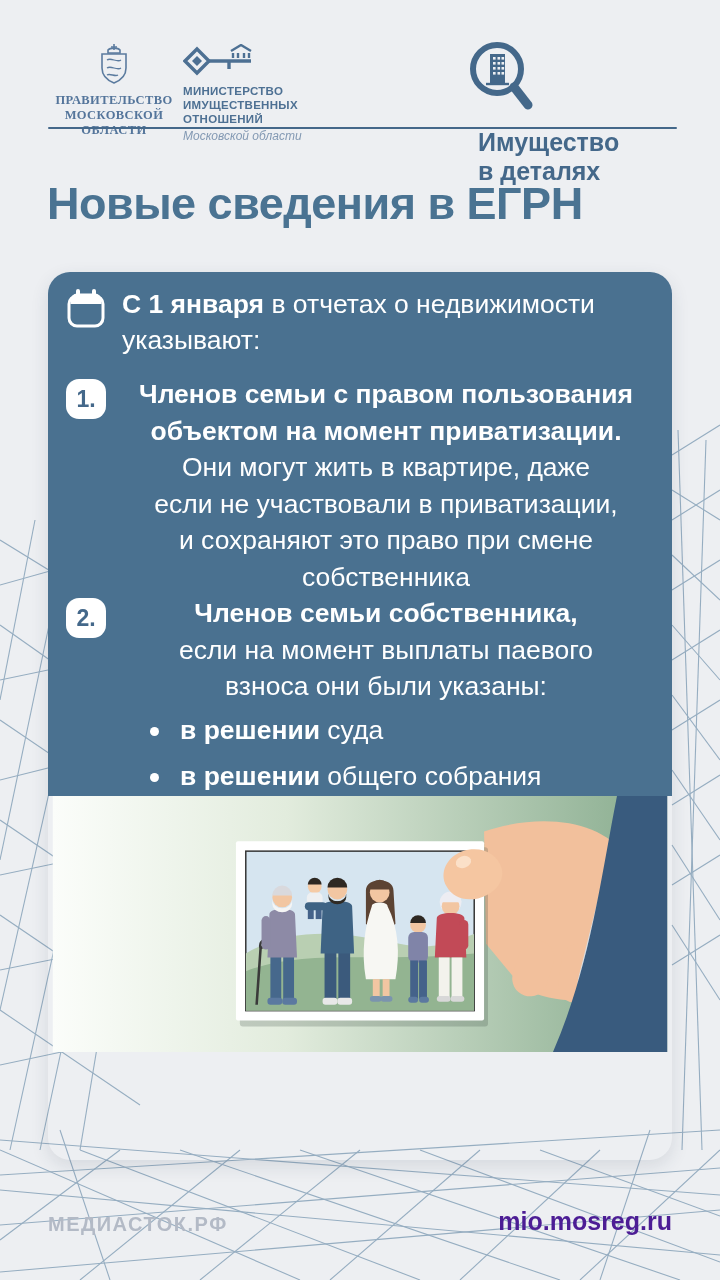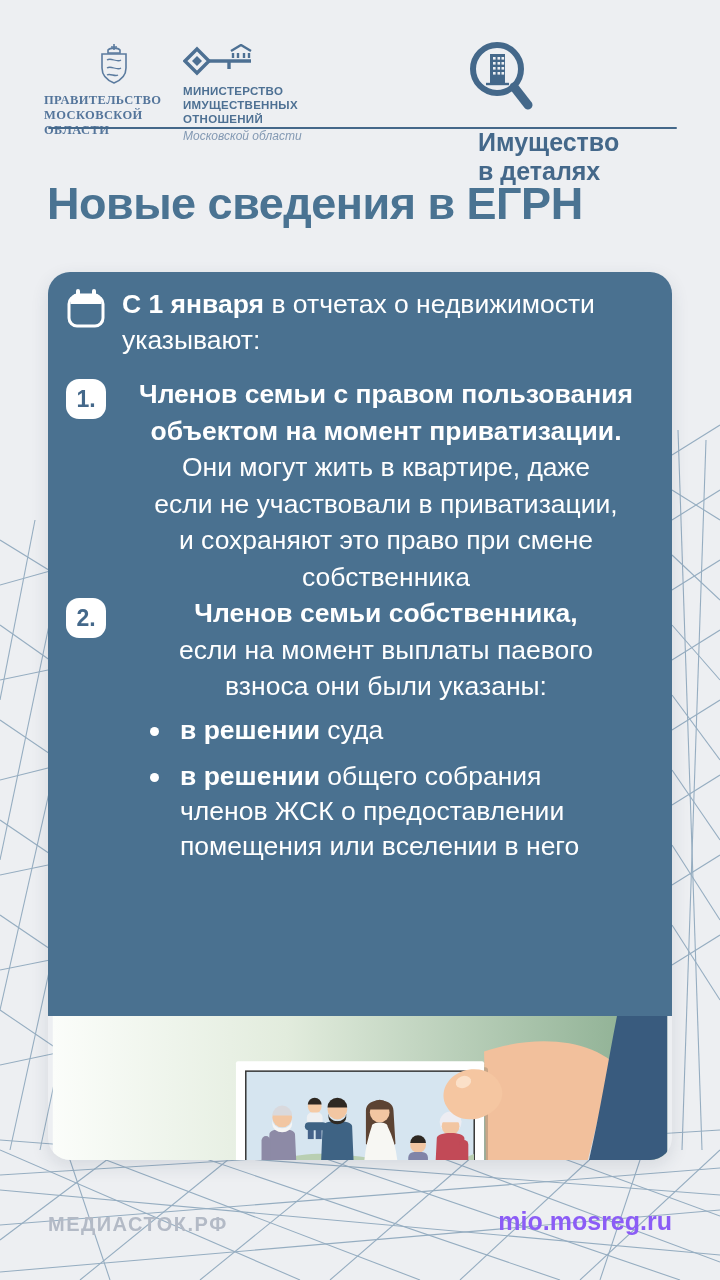--- a/index.html
+++ b/index.html
@@ -3,57 +3,57 @@
 <meta charset="utf-8">
 <style>
   html,body{margin:0;padding:0;}
   body{
     width:720px;height:1280px;position:relative;overflow:hidden;
     background:#EDEFF2;
     font-family:"Liberation Sans", sans-serif;
   }
   .mesh{position:absolute;left:0;top:0;width:720px;height:1280px;z-index:0;}
   
-  .gov-logo{position:absolute;left:44px;top:42px;width:140px;text-align:left;z-index:2;}
+  .gov-logo{position:absolute;left:44px;top:42px;width:140px;text-align:center;z-index:2;}
   .gov-logo svg{display:block;margin:0 auto;}
   .gov-name{
     margin-top:7px;font-family:"Liberation Serif", serif;font-weight:bold;
     font-size:12.5px;line-height:15px;color:#54759B;letter-spacing:.4px;white-space:pre-line;
   }
   .ministry{position:absolute;left:183px;top:44px;z-index:2;}
   .ministry svg{display:block;}
   .ministry-name{margin-top:6px;font-weight:bold;font-size:11.5px;line-height:14px;color:#4D7093;letter-spacing:.3px;white-space:pre-line;}
   .ministry-region{margin-top:3px;font-size:12px;color:#8399B3;font-style:italic;}
   .brand{position:absolute;left:466px;top:38px;display:flex;align-items:flex-start;z-index:2;flex-direction:column;}
   .brand svg{display:block;}
   .brand-name{margin-left:12px;margin-top:10px;font-weight:bold;font-size:25px;line-height:29px;color:#44688A;white-space:pre-line;}
   .divider{position:absolute;left:48px;top:127px;width:629px;height:2px;background:#44688A;border-radius:1px;z-index:2;}
   
   .page-title{position:absolute;left:47px;top:178px;font-size:45px;font-weight:bold;color:#4A7392;letter-spacing:-.5px;z-index:2;}
   
   .card{position:absolute;left:48px;top:272px;width:624px;height:888px;border-radius:22px;overflow:hidden;z-index:2;
         box-shadow:0 6px 18px rgba(40,60,80,.12);}
-  .card-blue{background:#4A7190;height:744px;box-sizing:border-box;padding:14px 22px 0 18px;color:#FFFFFF;}
+  .card-blue{background:#4A7190;height:524px;box-sizing:border-box;padding:14px 22px 0 18px;color:#FFFFFF;}
   .card-text{font-size:26.5px;line-height:36px;white-space:pre-line;}
   .card-text b{font-weight:bold;}
   .intro-row{display:flex;gap:16px;margin-bottom:18px;}
   .cal-icon{flex:0 0 40px;margin-top:3px;}
   .item-row{display:flex;gap:16px;}
   .num-badge{width:40px;height:40px;flex:0 0 40px;background:#FFFFFF;border-radius:13px;margin-top:3px;
              color:#44688A;font-weight:bold;font-size:23px;display:flex;align-items:center;justify-content:center;}
   .item-text{width:540px;font-size:26.5px;line-height:36.5px;white-space:pre-line;text-align:center;}
   .bullets{margin:8px 0 0 84px;}
   .bullet-row{display:flex;gap:21px;margin-bottom:11px;}
   .bullet-dot{width:9px;height:9px;border-radius:50%;background:#fff;margin-top:14px;flex:0 0 9px;}
   .bullet-text{font-size:26.5px;line-height:35px;white-space:pre-line;}
   .card-illustration{position:relative;height:256px;}
   .card-illustration svg{display:block;}
   
   .footer-watermark{position:absolute;left:48px;top:1213px;font-size:20px;font-weight:bold;letter-spacing:1.5px;color:#B3BAC6;z-index:2;}
-  .footer-site{position:absolute;right:48px;top:1207px;font-size:25px;font-weight:bold;color:#8b5cf6;z-index:2;}
+  .footer-site{position:absolute;right:48px;top:1207px;font-size:25px;font-weight:bold;color:#4c1d95;z-index:2;}
 </style>
 </head>
 <body>
 
 <svg class="mesh" viewBox="0 0 720 1280" xmlns="http://www.w3.org/2000/svg">
   <g stroke="#4F7899" stroke-width="1.1" opacity="0.55">
 
     <line x1="0" y1="540" x2="130" y2="620"></line>
       <line x1="0" y1="585" x2="125" y2="550"></line>
     <line x1="0" y1="625" x2="135" y2="720"></line>

